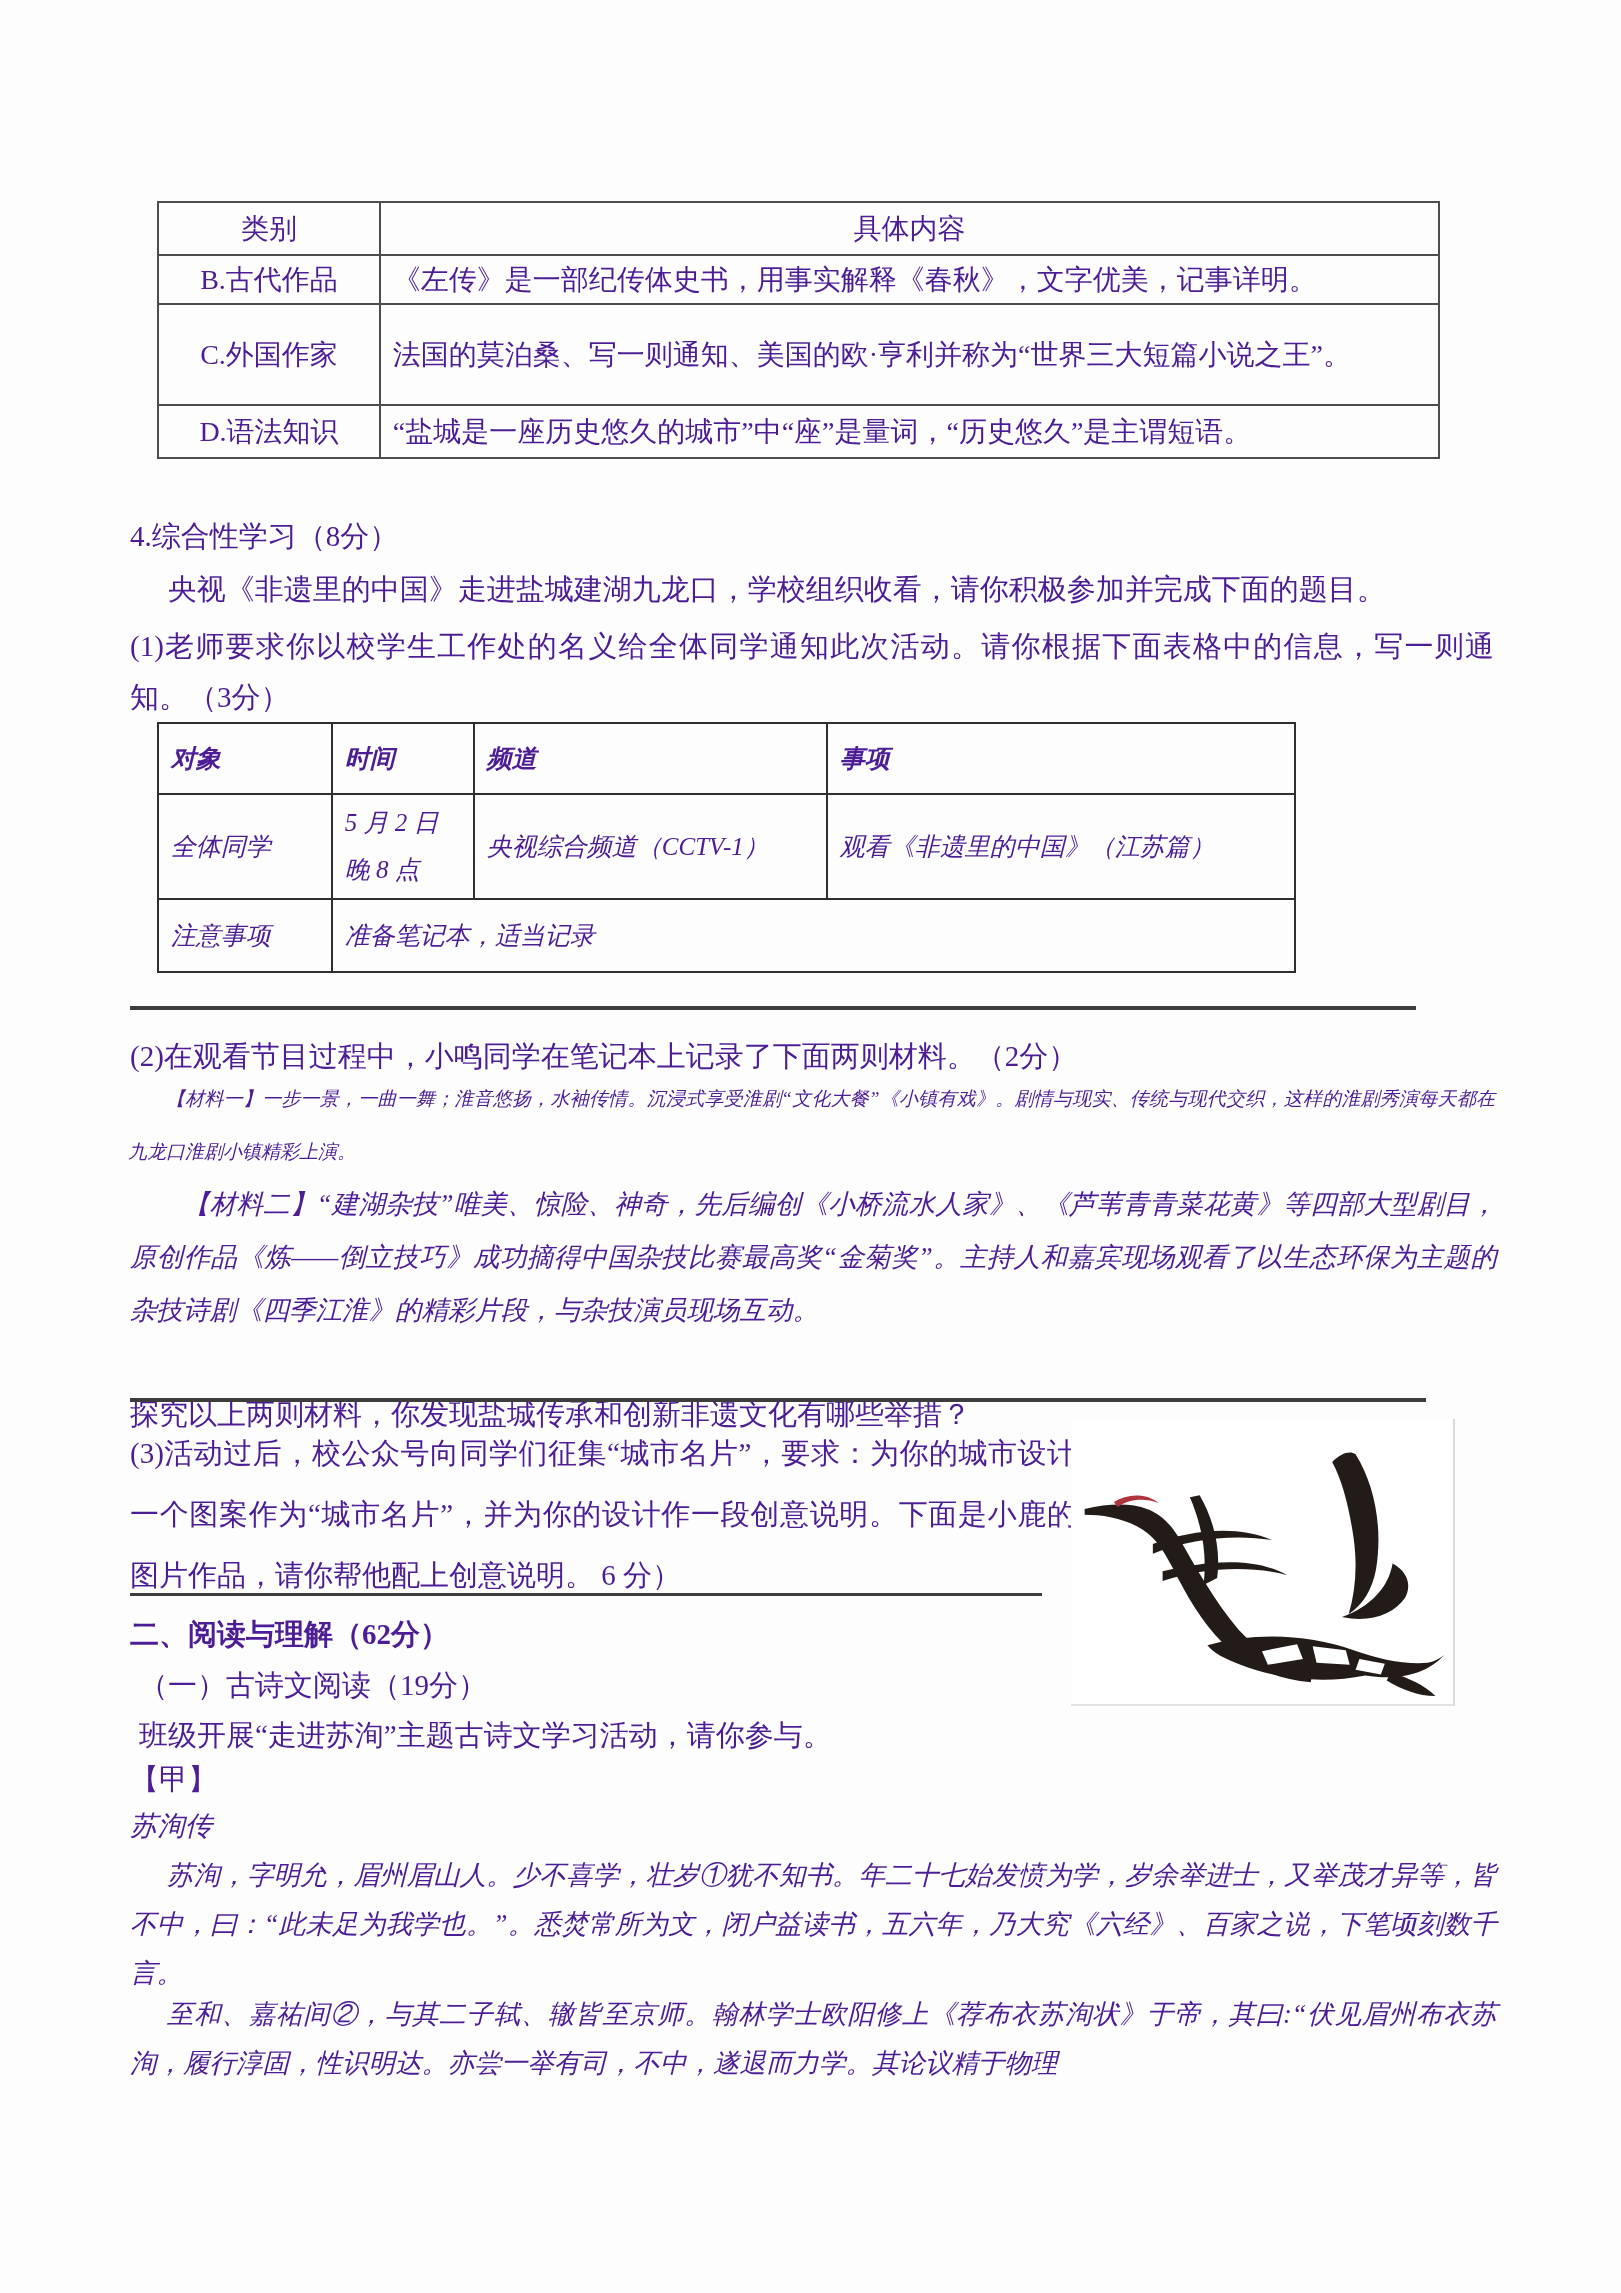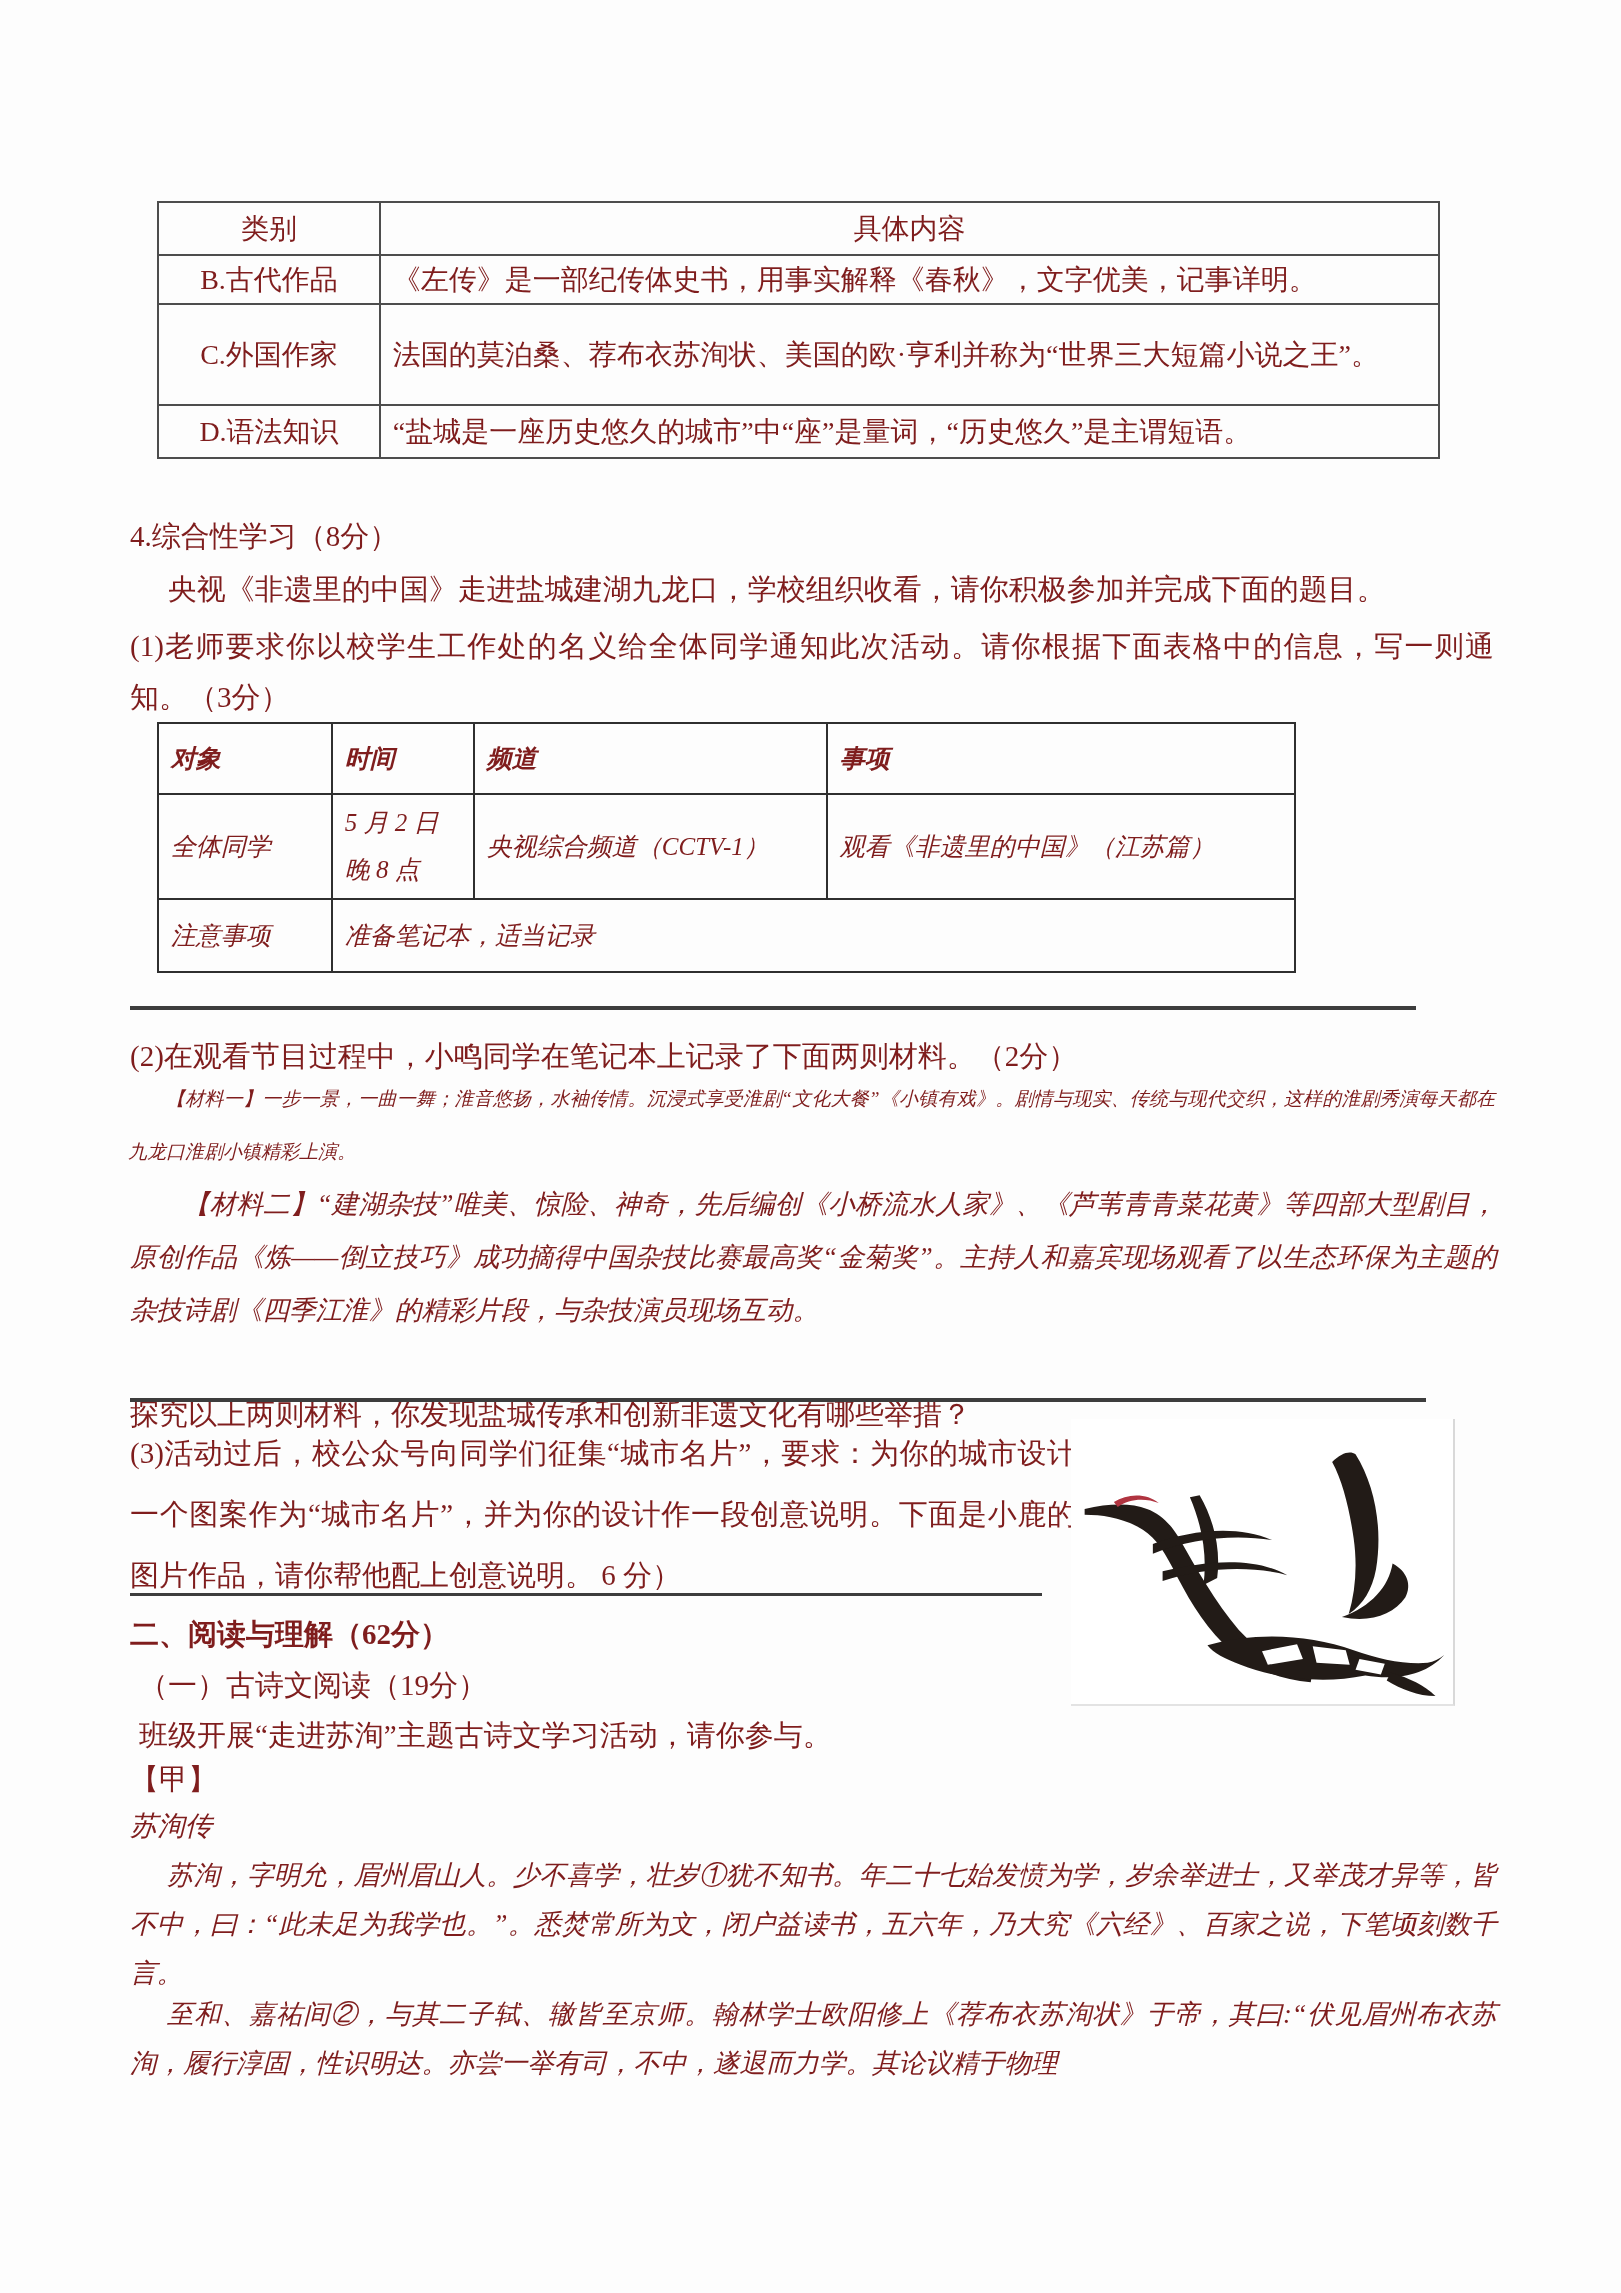--- a/index.html
+++ b/index.html
@@ -1,18 +1,18 @@
 <!DOCTYPE html>
 <html><head>
 <meta charset="utf-8">
 <style>
   html,body { margin:0; padding:0; background:#ffffff; }
   .page {
     position:relative; width:1621px; height:2294px; background:#fdfdfd;
-    font-family:"Liberation Serif","DejaVu Serif",serif; color:#7f1d1d;
+    font-family:"Liberation Serif","DejaVu Serif",serif; color:#4c1d95;
     overflow:hidden;
   }
   .abs { position:absolute; }
   .body-text { font-size:29px; line-height:1.55; }
   .just { text-align:justify; }
   .kai { font-style:italic; }
   .bold { font-weight:bold; }
   .center { }
 
   
@@ -60,21 +60,21 @@
       <tr class="hd" style="height:53px">
         <td class="lab">类别</td>
         <td>具体内容</td>
       </tr>
       <tr style="height:49px">
         <td class="lab">B.古代作品</td>
         <td>《左传》是一部纪传体史书，用事实解释《春秋》，文字优美，记事详明。</td>
       </tr>
       <tr style="height:101px">
         <td class="lab">C.外国作家</td>
-        <td>法国的莫泊桑、荐布衣苏洵状、美国的欧·亨利并称为“世界三大短篇小说之王”。</td>
+        <td>法国的莫泊桑、写一则通知、美国的欧·亨利并称为“世界三大短篇小说之王”。</td>
       </tr>
       <tr style="height:53px">
         <td class="lab">D.语法知识</td>
         <td>“盐城是一座历史悠久的城市”中“座”是量词，“历史悠久”是主谓短语。</td>
       </tr>
     </tbody>
   </table>
 
   <div class="abs body-text" style="left:130px; top:514px;">4.综合性学习（8分）</div>
 

